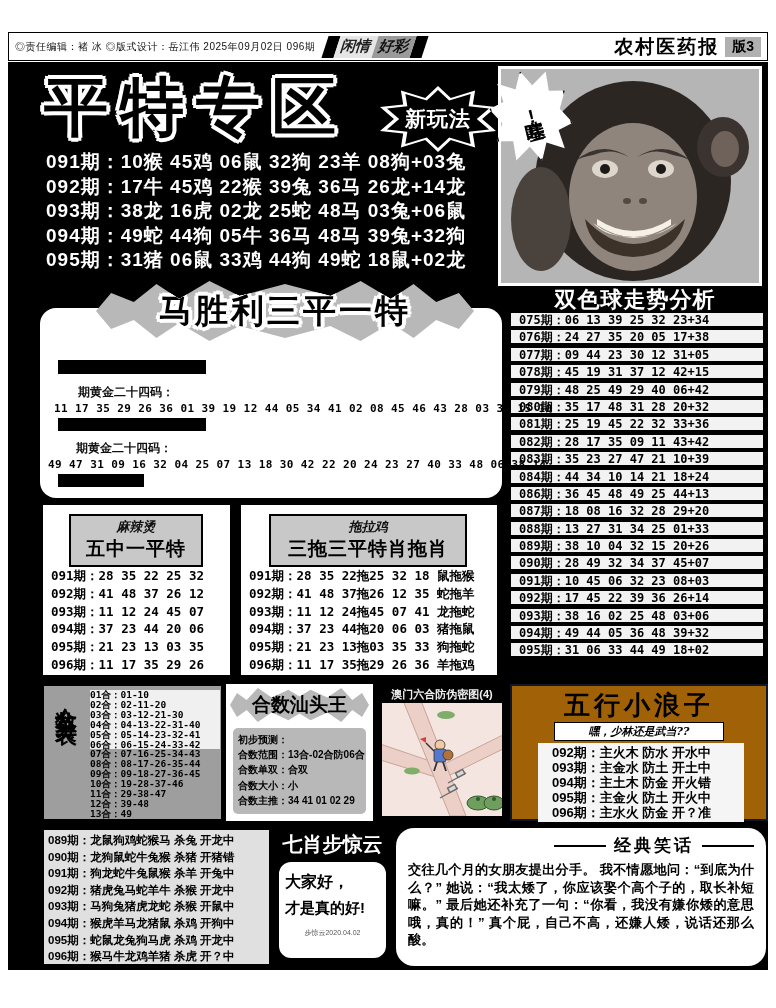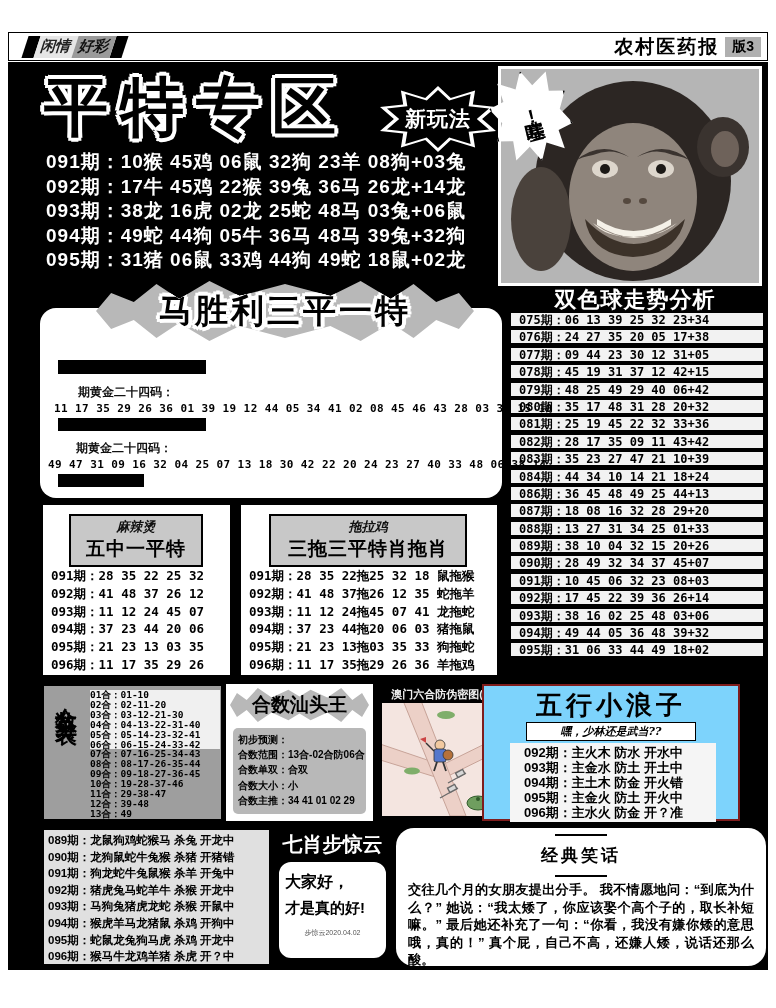--- a/index.html
+++ b/index.html
@@ -87,52 +87,53 @@
   .hsw-burst div { font-size:19px; font-weight:900; color:#000; white-space:nowrap; }
   .hsw-inner { position:absolute; left:7px; top:44px; width:133px; height:86px; background:#b8b8b8; border-radius:5px; padding:4px 5px; }
   .hsw-line { font-size:10px; font-weight:bold; color:#000; line-height:15.2px; white-space:nowrap; }
 
   
   .cartoon { left:377px; top:684px; width:130px; height:137px; background:#000; }
   .cartoon-title { position:absolute; top:3px; width:100%; text-align:center; color:#eee; font-size:11px; font-weight:bold; white-space:nowrap; }
   .cartoon-img { position:absolute; left:5px; top:19px; width:120px; height:113px; }
 
   
-  .wx-box { left:482px; top:684px; width:258px; height:137px; background:#7dd3fc; border:2px solid #7f1d1d; }
+  .wx-box { left:510px; top:684px; width:258px; height:137px; background:#a16207; border:2px solid #0f172a; }
   .wx-title { position:absolute; top:2px; width:100%; text-align:center; font-size:26px; font-weight:900; color:#000; letter-spacing:4px; white-space:nowrap; }
   .wx-sub { position:absolute; left:42px; top:36px; width:170px; background:#fff; border:1px solid #000; text-align:center;
             font-family:"DejaVu Serif", serif; font-style:italic; font-weight:bold; font-size:11px; padding:1px 0; white-space:nowrap; }
   .wx-rows { position:absolute; left:26px; top:57px; width:206px; background:#f5f5f5; padding:2px 0 2px 14px; }
   .wx-row { font-size:13px; font-weight:bold; color:#000; line-height:15px; white-space:nowrap; }
 
   
   .qx-box { left:42px; top:828px; width:229px; height:138px; background:#e0e0e0; border:2px solid #000; padding:2px 0 0 4px; }
   .qx-row { font-size:11.5px; font-weight:bold; color:#000; line-height:16.6px; white-space:nowrap; }
 
   
   .bjy { left:273px; top:828px; width:119px; height:138px; background:#000; }
   .bjy-title { position:absolute; top:3px; width:100%; text-align:center; color:#fff; font-weight:900; font-size:20px; white-space:nowrap; }
   .bjy-bubble { position:absolute; left:4px; top:32px; width:111px; height:100px; background:#fff; border:2px solid #000; border-radius:14px; padding:10px 6px 0; }
   .bjy-l1 { font-size:16px; font-weight:bold; color:#000; }
   .bjy-l2 { font-size:15px; font-weight:bold; color:#000; margin-top:6px; white-space:nowrap; }
   .bjy-sign { font-size:7px; color:#555; margin-top:10px; text-align:center; }
 
   
   .joke { left:396px; top:828px; width:370px; height:138px; background:#fff; border-radius:18px; padding:6px 12px 0; }
-  .joke-head { display:flex; align-items:center; justify-content:flex-start; gap:8px;flex-direction:column; }
+  .joke-head { display:flex; align-items:center; justify-content:flex-end; gap:8px; }
   .joke-dash { width:52px; height:2px; background:#000; }
   .joke-title { font-family:"DejaVu Serif", serif; font-weight:900; font-size:17px; color:#000; letter-spacing:3px; white-space:nowrap; }
   .joke-text { margin-top:4px; font-size:13.2px; line-height:17.6px; font-weight:600; color:#000; text-align:justify; }
 </style>
 </head>
 <body>
 
 <div class="page">
 
   <div class="header">
+    <span class="edline">◎责任编辑：褚 冰  ◎版式设计：岳江伟  2025年09月02日  096期</span>
     <div class="tab">
       <span class="t1">闲情</span>
       <span class="t2">好彩</span>
     </div>
     <div class="hdr-right">
       <span class="paper-name">农村医药报</span>
       <span class="page-badge">版3</span>
     </div>
   </div>
 

